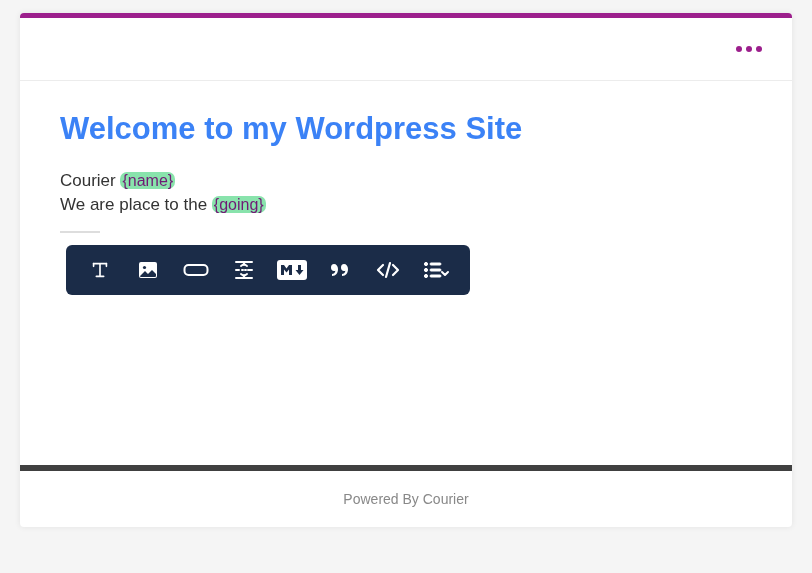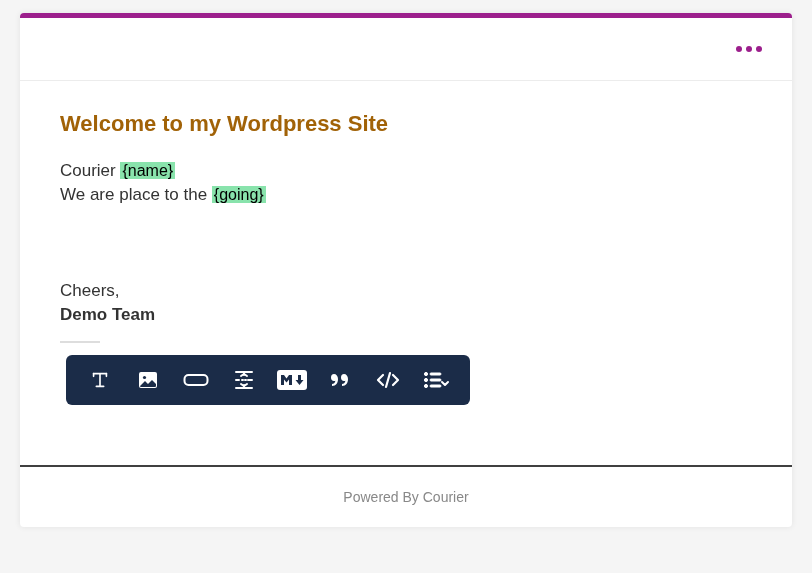--- a/index.html
+++ b/index.html
@@ -43,33 +43,33 @@
     width: 6px; height: 6px;
     border-radius: 50%;
     background: #9c1f8c;
   }
   .card-body {
     padding: 30px 40px 0 40px;
     min-height: 360px;
   }
   h1 {
     margin: 0 0 22px 0;
-    font-size: 22px;
+    font-size: 31px;
     font-weight: 700;
-    color: #a16207;
+    color: #3b82f6;
   }
   .body-line {
     font-size: 17px;
     line-height: 24px;
     color: #333;
   }
   .placeholder {
     background: #89e3ac;
-    color: #000000;
-    border-radius: 0;
+    color: #701a75;
+    border-radius: 7px;
     padding: 0 2px;
     font-size: 16px;
   }
   .signature {
     margin-top: 72px;
     font-size: 17px;
     line-height: 24px;
     color: #333;
   }
   .signature strong { font-weight: 700; }
@@ -96,21 +96,21 @@
     height: 34px;
     display: flex;
     align-items: center;
     justify-content: center;
     color: #fff;
     cursor: pointer;
   }
   .tool svg { display: block; }
   .footer-divider {
     margin-top: 24px;
-    border-top: 2px solid #404040;
+    border-top: 6px solid #404040;
     height: 62px;
     display: flex;
     align-items: center;
     justify-content: center;
   }
   .footer-text {
     font-size: 14px;
     color: #888;
   }
 </style>
@@ -131,24 +131,20 @@
   <div class="card-body">
     <h1>Welcome to my Wordpress Site</h1>
 
     <div class="body-line">
       <span>Courier </span><span class="placeholder">{name}</span>
     </div>
     <div class="body-line">
       <span>We are place to the </span><span class="placeholder">{going}</span>
     </div>
 
-    <div class="signature">
-      <div>Cheers,</div>
-      <strong>Demo Team</strong>
-    </div>
     <div class="hr-small"></div>
 
     <div class="toolbar">
       <div class="tool" title="Text">
         <svg width="22" height="22" viewBox="0 0 24 24" fill="none" stroke="#fff" stroke-width="1.8">
           <path d="M5 5h14M12 5v14M8 19h8" stroke-linecap="round"></path>
           <path d="M5 5v3M19 5v3" stroke-linecap="round"></path>
         </svg>
       </div>
       <div class="tool" title="Image">

